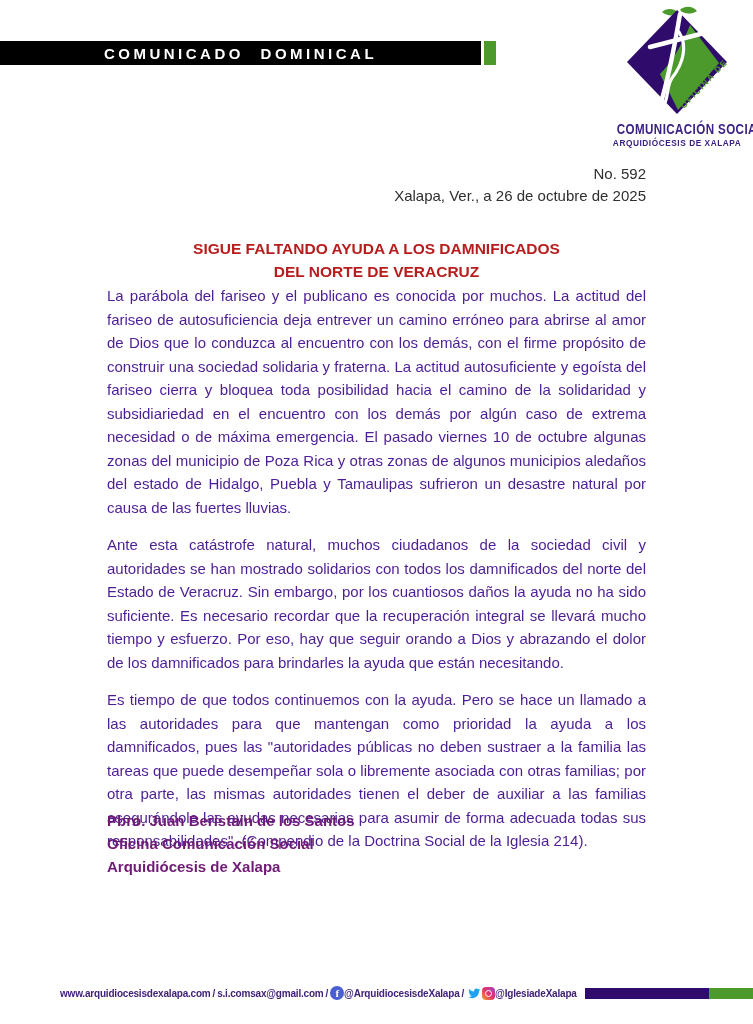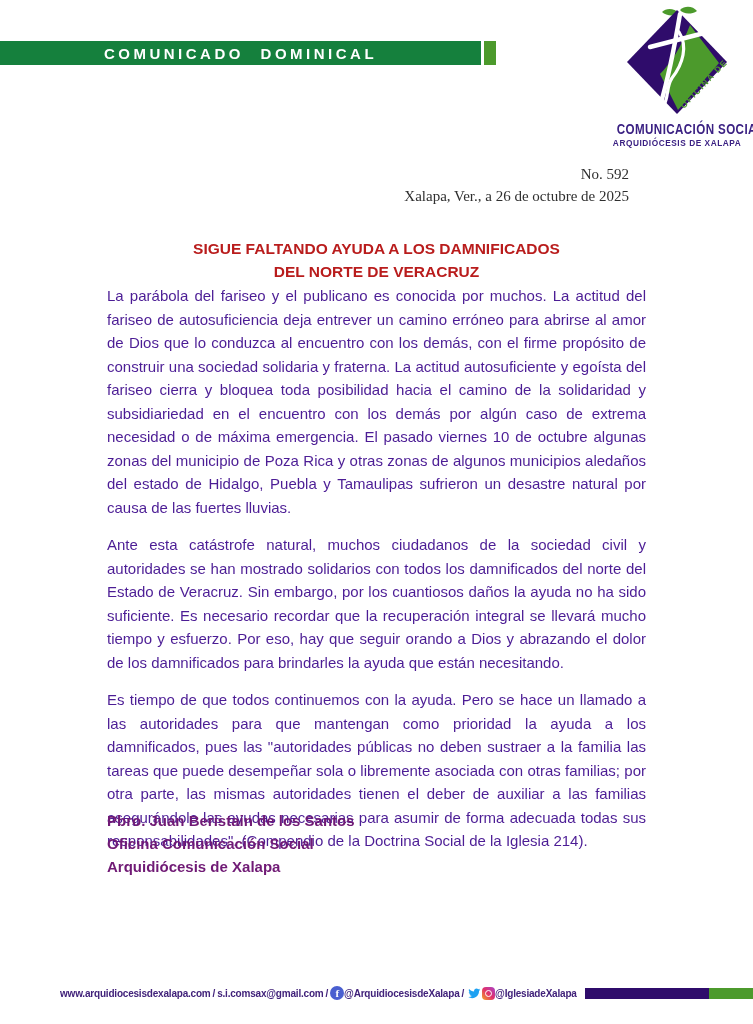--- a/index.html
+++ b/index.html
@@ -9,21 +9,21 @@
     background:#ffffff;
     overflow:hidden;
     font-family:"Liberation Sans", sans-serif;
     color:#3d3d3d;
     margin:0 auto;
   }
 
   
   .banner{
     position:absolute;left:0;top:41px;width:481px;height:24px;
-    background:#15803d;
+    background:#000000;
     display:flex;align-items:center;justify-content:center;
   }
   .banner-title{
     color:#ffffff;font-weight:bold;font-size:15px;
     letter-spacing:3.5px;word-spacing:9px;white-space:nowrap;
     transform:translateY(-0.5px);
   }
   .banner-green{
     position:absolute;left:484px;top:41px;width:12px;height:24px;
     background:#4c9a2c;
@@ -38,22 +38,22 @@
     margin-top:3px;letter-spacing:0.5px;
   }
   .org2{
     font-weight:bold;font-size:9px;color:#3b2183;
     white-space:nowrap;transform:scaleX(0.92);transform-origin:55% 50%;
     margin-top:1px;letter-spacing:0.6px;
   }
 
   
   .meta{
-    position:absolute;left:90px;top:163px;width:539px;
-    text-align:right;font-size:15px;line-height:22px;color:#2f2f2f;font-family:Liberation Serif, serif;
+    position:absolute;left:107px;top:163px;width:539px;
+    text-align:right;font-size:15px;line-height:22px;color:#2f2f2f;
   }
 
   
   .doc-title{
     position:absolute;left:107px;top:237px;width:539px;margin:0;
     text-align:center;font-size:15.5px;font-weight:bold;
     line-height:23px;color:#b91c1c;
   }
 
   

